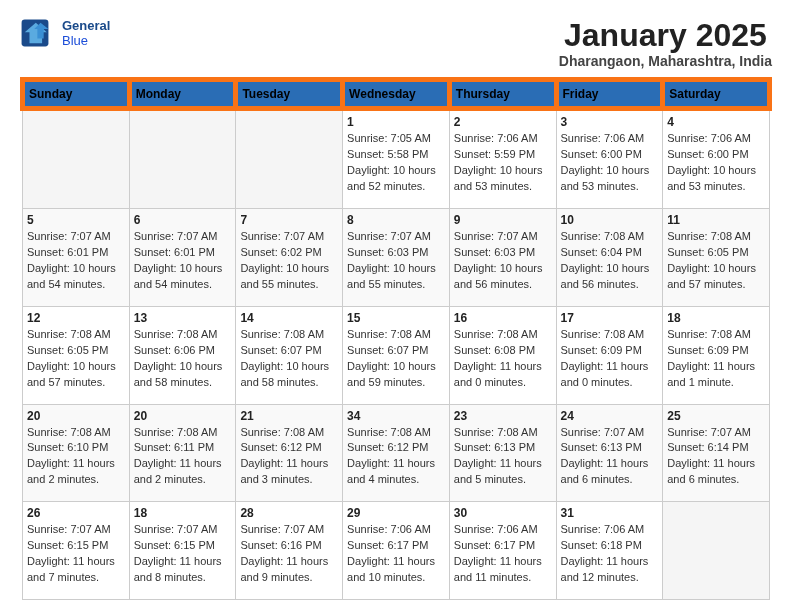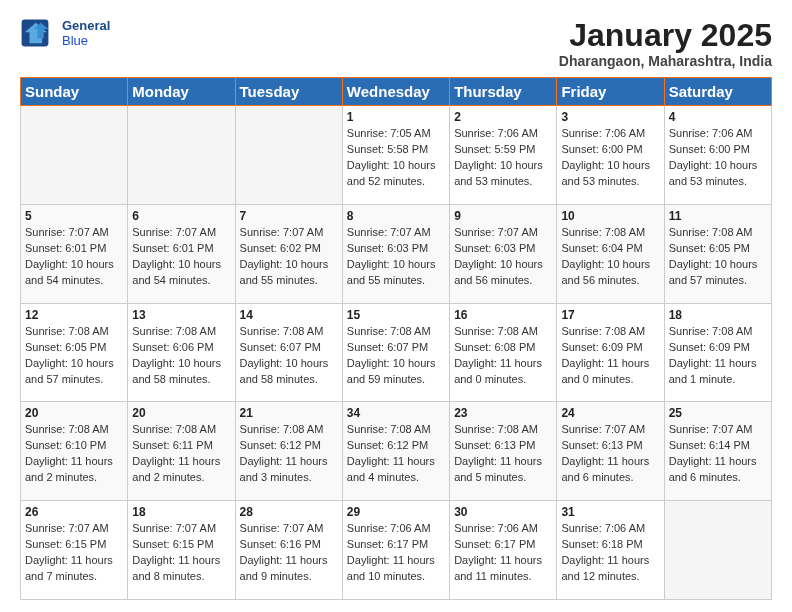--- a/index.html
+++ b/index.html
@@ -26,21 +26,21 @@
     .logo {
       display: flex;
       align-items: center;
       gap: 12px;
     }
     .logo-icon {
       width: 30px;
       height: 30px;
     }
     .title-block {
-      text-align: right;
+      text-align: center;
     }
     .cal-title {
       font-size: 32px;
       font-weight: bold;
       color: #222;
       line-height: 1.1;
     }
     .cal-subtitle {
       font-size: 14px;
       color: #444;
@@ -48,25 +48,25 @@
     }
     .calendar {
       flex: 1;
       border: 1px solid #bbb;
       border-collapse: collapse;
       width: 100%;
       table-layout: fixed;
     }
     .calendar th {
       background: #2a6db5;
-      color: #ffffff;
-      font-size: 15px;
+      color: #000000;
+      font-size: 12px;
       font-weight: bold;
       padding: 5px 4px;
-      border: 1px solid #f97316;
+      border: 5px solid #f97316;
       text-align: left;
     }
     .calendar td {
       border: 1px solid #ccc;
       vertical-align: top;
       padding: 4px 4px 3px 4px;
       font-size: 9.2px;
       color: #222;
       height: 78px;
       background: #fff;

